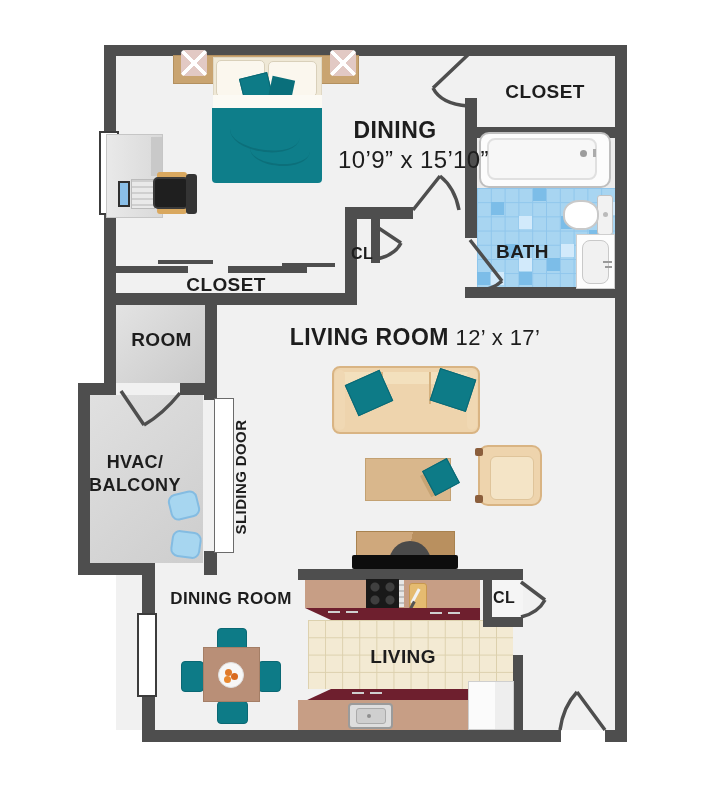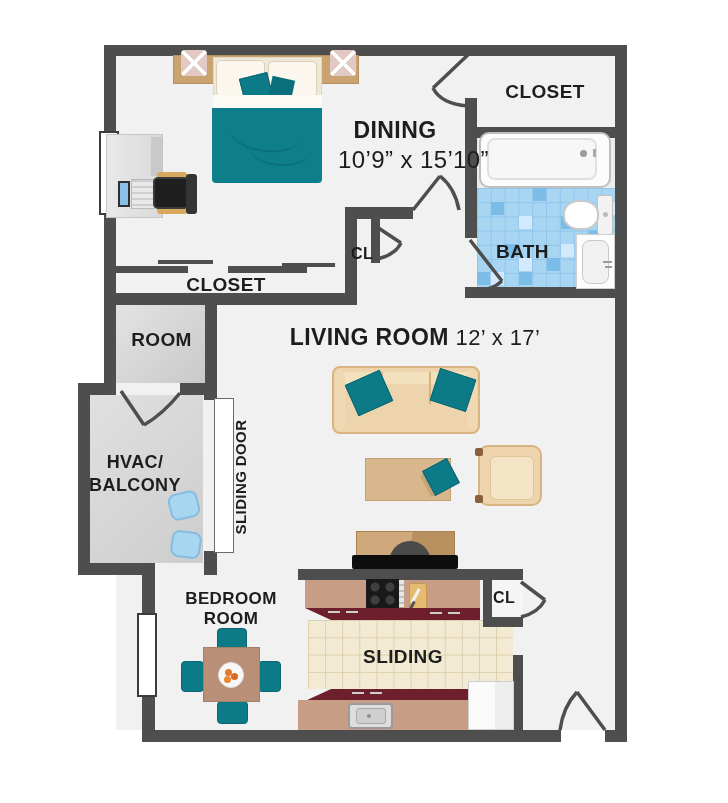--- a/index.html
+++ b/index.html
@@ -184,18 +184,18 @@
     <span class="dims" style="font-size:22px;">12’ x 17’</span>
   </div>
 
   <div class="lbl" style="left:85px;top:451px;width:100px;font-size:18px;line-height:23px;">
     <div>HVAC/</div>
     <div>BALCONY</div>
   </div>
 
   <div class="lbl" style="left:182px;top:467px;width:120px;height:20px;font-size:15px;transform:rotate(-90deg);transform-origin:center;white-space:nowrap;">SLIDING DOOR</div>
 
-  <div class="lbl" style="left:156px;top:589px;width:150px;font-size:17px;">BEDROOM ROOM</div>
-
-  <div class="lbl" style="left:343px;top:646px;width:120px;font-size:19px;">SLIDING</div>
+  <div class="lbl" style="left:156px;top:589px;width:150px;font-size:17px;">DINING ROOM</div>
+
+  <div class="lbl" style="left:343px;top:646px;width:120px;font-size:19px;">LIVING</div>
   <div class="lbl" style="left:488px;top:589px;width:32px;font-size:16px;">CL</div>
 
 </div>
 
 </body></html>

